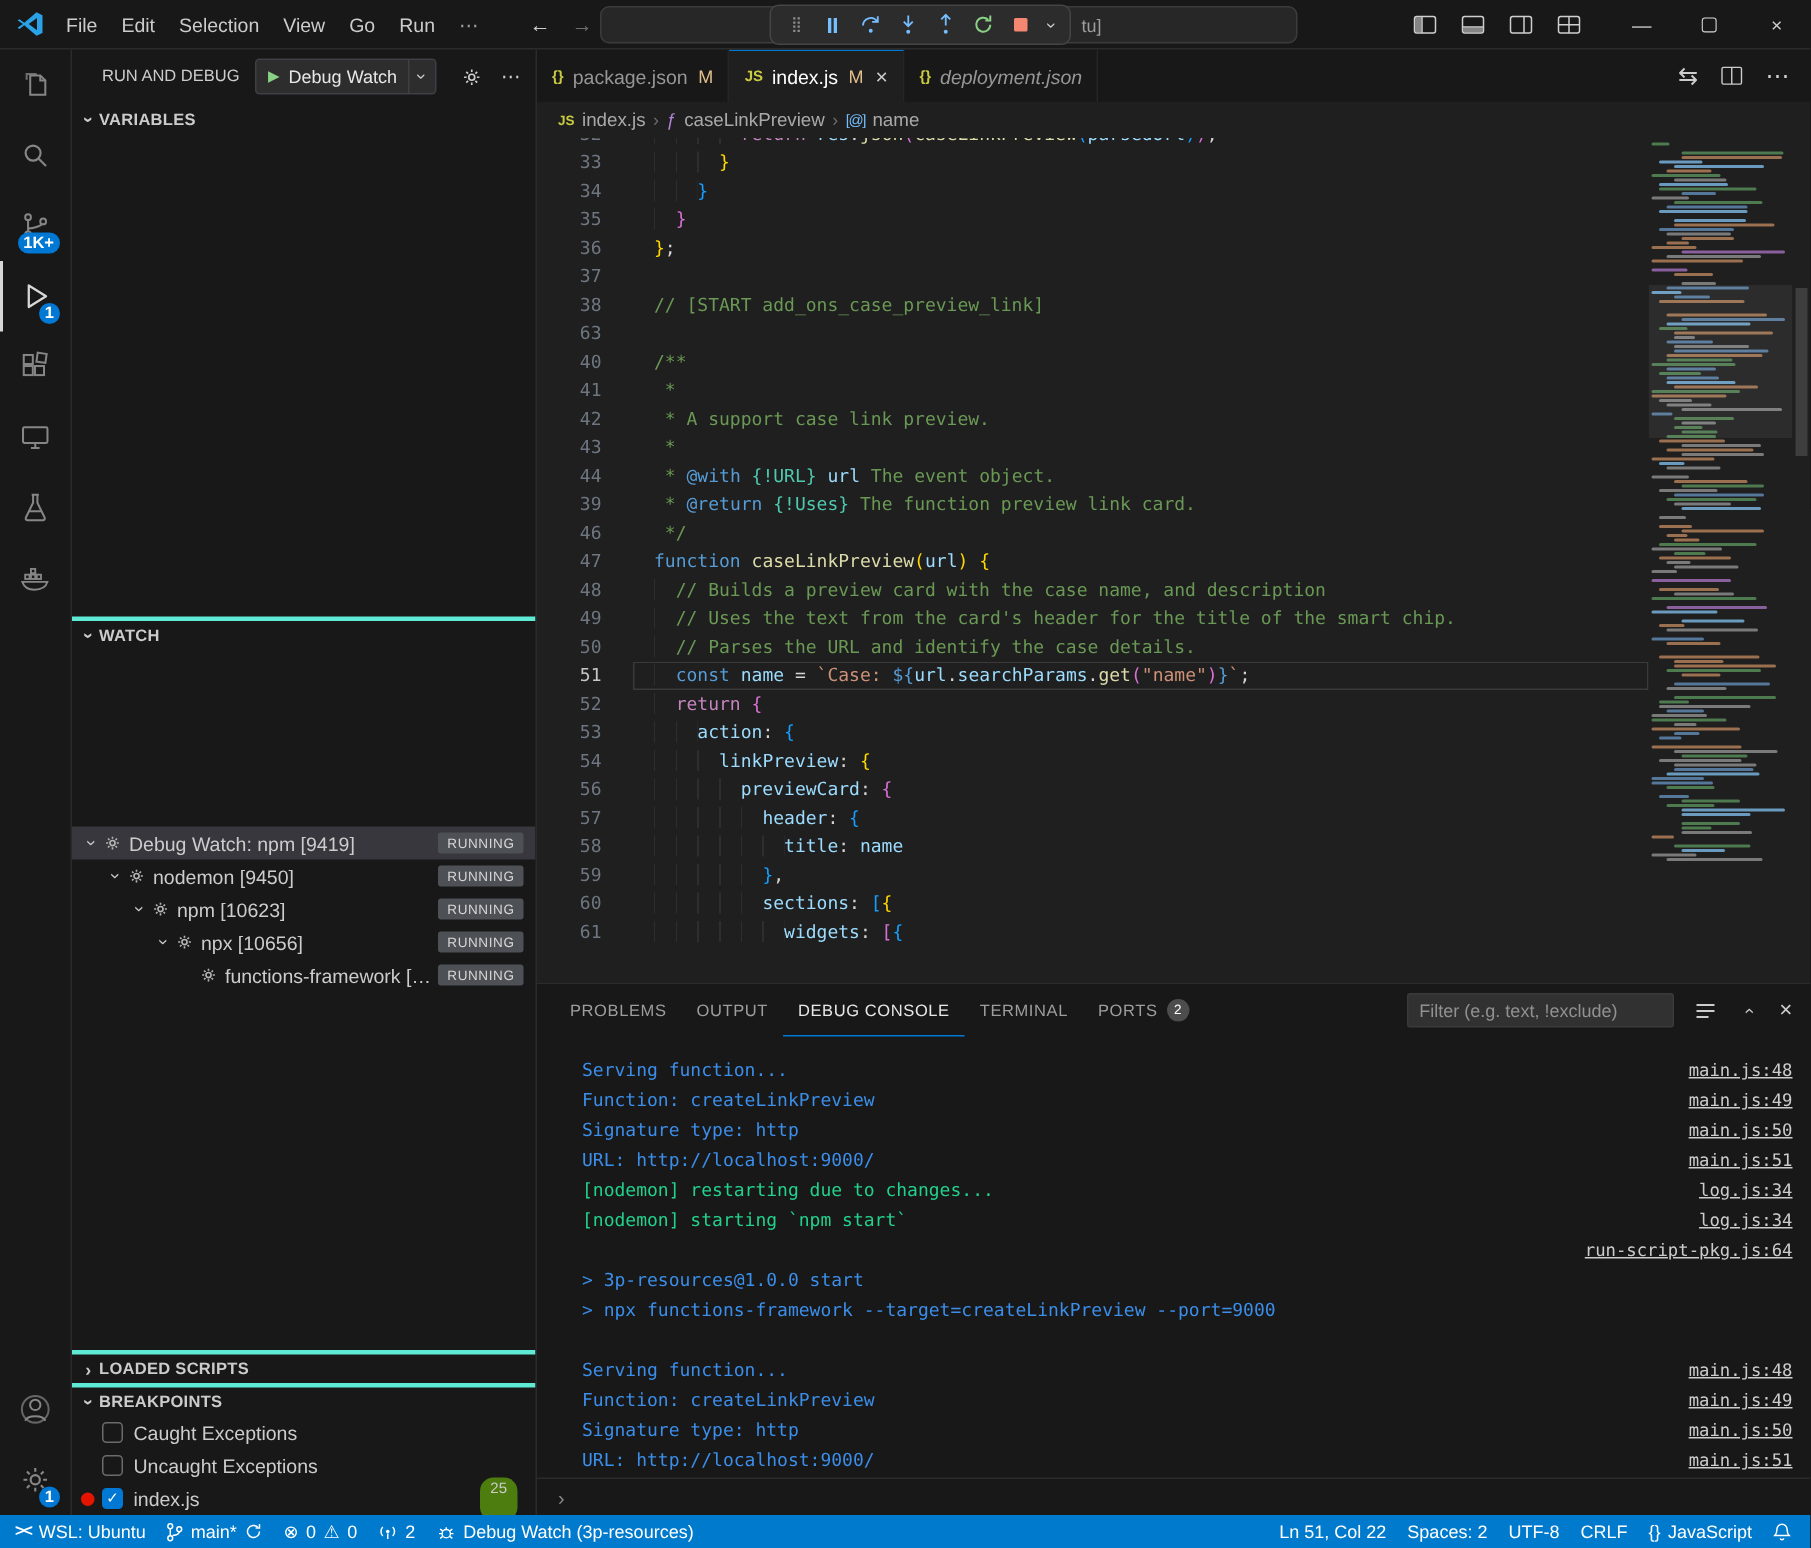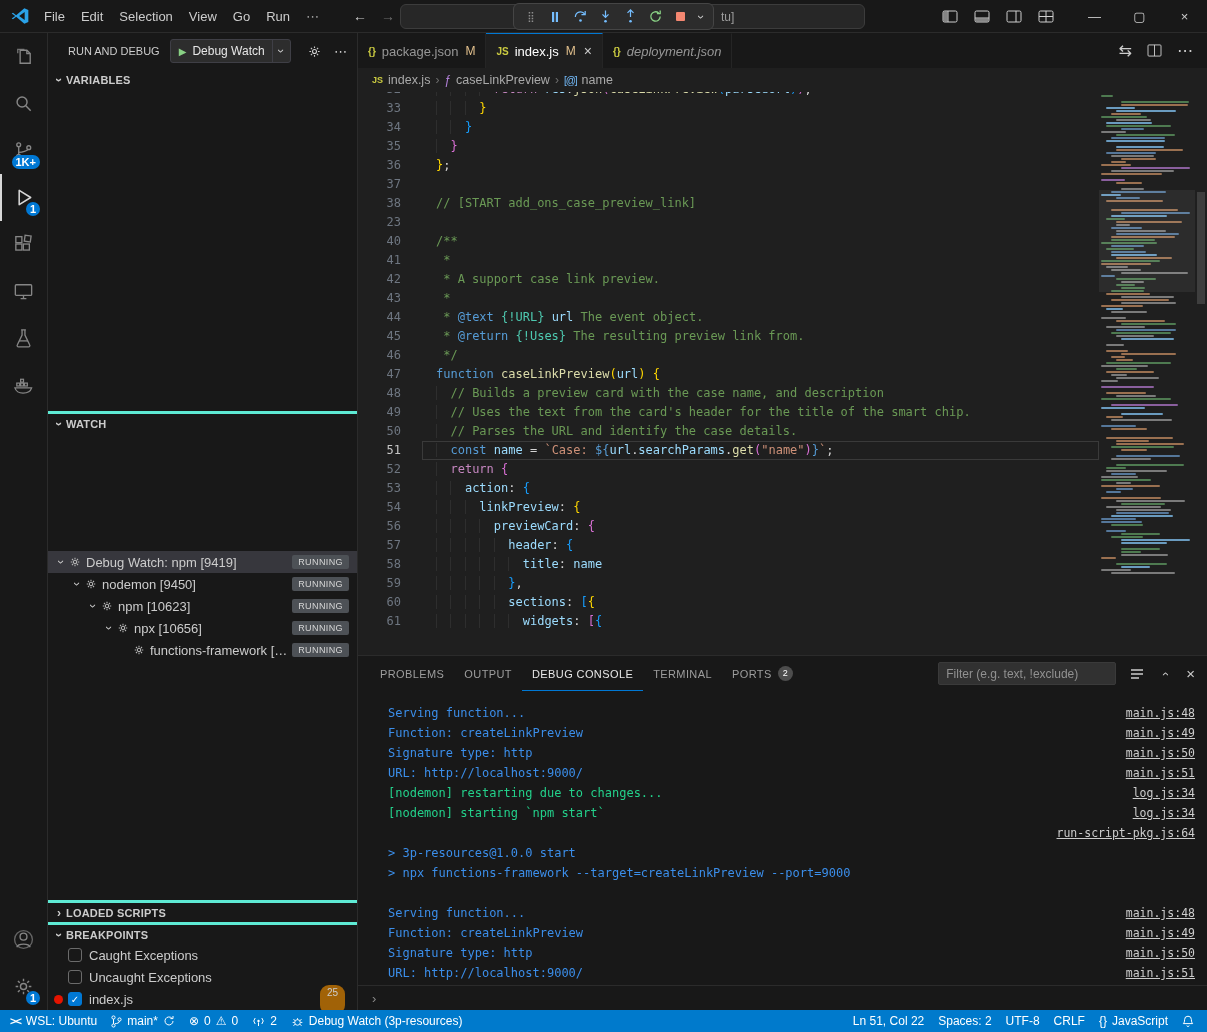--- a/index.html
+++ b/index.html
@@ -60,21 +60,21 @@
   .cs-row.selected{background:#37373d}
   .cs-icon{margin:0 5px 0 1px;color:#b5b5b5;display:flex}
   .cs-label{overflow:hidden;text-overflow:ellipsis}
   .cs-running{margin-left:auto;background:#4d5156;color:#d6d6d6;font-size:9px;padding:2px 6px;border-radius:2px;letter-spacing:.4px;flex:none}
   .bp-row{height:22px;display:flex;align-items:center;padding:0 6px 0 6px;color:#cccccc}
   .bp-dot{width:9px;height:9px;border-radius:50%;background:#e51400;margin-right:5px;flex:none}
   .bp-dot.hidden{visibility:hidden}
   .cb{width:14px;height:14px;border:1px solid #6b6b6b;border-radius:3px;margin-right:7px;flex:none;
     display:flex;align-items:center;justify-content:center;font-size:10px;color:#fff}
   .cb.checked{background:#0078d4;border-color:#0078d4}
-  .bp-line{margin-left:auto;background:#a16207;color:#cccccc;font-size:10px;border-radius:9px;padding:0 7px;height:29px;line-height:15px;margin-right:6px}
+  .bp-line{margin-left:auto;background:#4d7c0f;color:#cccccc;font-size:10px;border-radius:9px;padding:0 7px;height:29px;line-height:15px;margin-right:6px}
 
   
   .stage{flex:1;display:flex;flex-direction:column;min-width:0;background:#1f1f1f}
   .tabbar{height:35px;flex:none;background:#181818;display:flex;align-items:stretch}
   .tab{display:flex;align-items:center;padding:0 10px;border-right:1px solid #252525;color:#969696;font-size:13px;background:#181818;border-top:1px solid transparent}
   .tab.active{background:#1f1f1f;color:#ffffff;border-top-color:#0078d4}
   .tab.preview .tname{font-style:italic}
   .ticon{font-weight:700;font-size:10px;color:#cbcb41;margin-right:6px}
   .tmod{color:#e2c08d;margin-left:7px;font-size:12px}
   .tclose{margin-left:8px;color:#cccccc;font-size:14px}
@@ -463,27 +463,27 @@
       <div class="editor-body">
         <div class="code-pane">
           <div class="code-scroll">
               <div class="code-line"><span class="ln">32</span><span class="lcode"><span class="tok-ws">        </span><span class="tok-ctl">return</span><span class="tok-pln"> </span><span class="tok-var">res</span><span class="tok-pln">.</span><span class="tok-fn">json</span><span class="tok-b2">(</span><span class="tok-fn">caseLinkPreview</span><span class="tok-b3">(</span><span class="tok-var">parsedUrl</span><span class="tok-b3">)</span><span class="tok-b2">)</span><span class="tok-pln">;</span></span></div>
               <div class="code-line"><span class="ln">33</span><span class="lcode"><span class="tok-ws">      </span><span class="tok-b1">}</span></span></div>
               <div class="code-line"><span class="ln">34</span><span class="lcode"><span class="tok-ws">    </span><span class="tok-b3">}</span></span></div>
               <div class="code-line"><span class="ln">35</span><span class="lcode"><span class="tok-ws">  </span><span class="tok-b2">}</span></span></div>
               <div class="code-line"><span class="ln">36</span><span class="lcode"><span class="tok-b1">}</span><span class="tok-pln">;</span></span></div>
               <div class="code-line"><span class="ln">37</span><span class="lcode"></span></div>
               <div class="code-line"><span class="ln">38</span><span class="lcode"><span class="tok-cmt">// [START add_ons_case_preview_link]</span></span></div>
-              <div class="code-line"><span class="ln">23</span><span class="lcode"></span></div>
+              <div class="code-line"><span class="ln">63</span><span class="lcode"></span></div>
               <div class="code-line"><span class="ln">40</span><span class="lcode"><span class="tok-cmt">/**</span></span></div>
               <div class="code-line"><span class="ln">41</span><span class="lcode"><span class="tok-cmt"> *</span></span></div>
               <div class="code-line"><span class="ln">42</span><span class="lcode"><span class="tok-cmt"> * A support case link preview.</span></span></div>
               <div class="code-line"><span class="ln">43</span><span class="lcode"><span class="tok-cmt"> *</span></span></div>
-              <div class="code-line"><span class="ln">44</span><span class="lcode"><span class="tok-cmt"> * </span><span class="tok-doc">@text</span><span class="tok-cmt"> </span><span class="tok-typ">{!URL}</span><span class="tok-cmt"> </span><span class="tok-dvar">url</span><span class="tok-cmt"> The event object.</span></span></div>
-              <div class="code-line"><span class="ln">45</span><span class="lcode"><span class="tok-cmt"> * </span><span class="tok-doc">@return</span><span class="tok-cmt"> </span><span class="tok-typ">{!Uses}</span><span class="tok-cmt"> The resulting preview link from.</span></span></div>
+              <div class="code-line"><span class="ln">44</span><span class="lcode"><span class="tok-cmt"> * </span><span class="tok-doc">@with</span><span class="tok-cmt"> </span><span class="tok-typ">{!URL}</span><span class="tok-cmt"> </span><span class="tok-dvar">url</span><span class="tok-cmt"> The event object.</span></span></div>
+              <div class="code-line"><span class="ln">39</span><span class="lcode"><span class="tok-cmt"> * </span><span class="tok-doc">@return</span><span class="tok-cmt"> </span><span class="tok-typ">{!Uses}</span><span class="tok-cmt"> The function preview link card.</span></span></div>
               <div class="code-line"><span class="ln">46</span><span class="lcode"><span class="tok-cmt"> */</span></span></div>
               <div class="code-line"><span class="ln">47</span><span class="lcode"><span class="tok-kw">function</span><span class="tok-pln"> </span><span class="tok-fn">caseLinkPreview</span><span class="tok-b1">(</span><span class="tok-var">url</span><span class="tok-b1">)</span><span class="tok-pln"> </span><span class="tok-b1">{</span></span></div>
               <div class="code-line"><span class="ln">48</span><span class="lcode"><span class="tok-ws">  </span><span class="tok-cmt">// Builds a preview card with the case name, and description</span></span></div>
               <div class="code-line"><span class="ln">49</span><span class="lcode"><span class="tok-ws">  </span><span class="tok-cmt">// Uses the text from the card's header for the title of the smart chip.</span></span></div>
               <div class="code-line"><span class="ln">50</span><span class="lcode"><span class="tok-ws">  </span><span class="tok-cmt">// Parses the URL and identify the case details.</span></span></div>
               <div class="code-line cur"><span class="ln">51</span><span class="lcode"><span class="tok-ws">  </span><span class="tok-kw">const</span><span class="tok-pln"> </span><span class="tok-var">name</span><span class="tok-pln"> = </span><span class="tok-str">`Case: </span><span class="tok-kw">${</span><span class="tok-var">url</span><span class="tok-pln">.</span><span class="tok-var">searchParams</span><span class="tok-pln">.</span><span class="tok-fn">get</span><span class="tok-b2">(</span><span class="tok-str">"name"</span><span class="tok-b2">)</span><span class="tok-kw">}</span><span class="tok-str">`</span><span class="tok-pln">;</span></span></div>
               <div class="code-line"><span class="ln">52</span><span class="lcode"><span class="tok-ws">  </span><span class="tok-ctl">return</span><span class="tok-pln"> </span><span class="tok-b2">{</span></span></div>
               <div class="code-line"><span class="ln">53</span><span class="lcode"><span class="tok-ws">    </span><span class="tok-var">action</span><span class="tok-pln">: </span><span class="tok-b3">{</span></span></div>
               <div class="code-line"><span class="ln">54</span><span class="lcode"><span class="tok-ws">      </span><span class="tok-var">linkPreview</span><span class="tok-pln">: </span><span class="tok-b1">{</span></span></div>
               <div class="code-line"><span class="ln">56</span><span class="lcode"><span class="tok-ws">        </span><span class="tok-var">previewCard</span><span class="tok-pln">: </span><span class="tok-b2">{</span></span></div>

